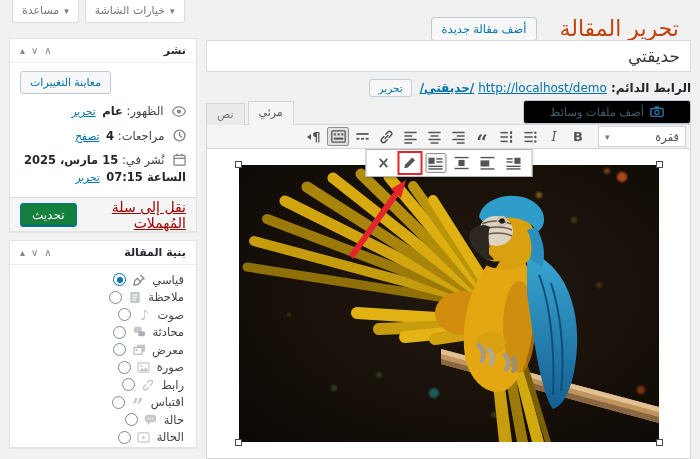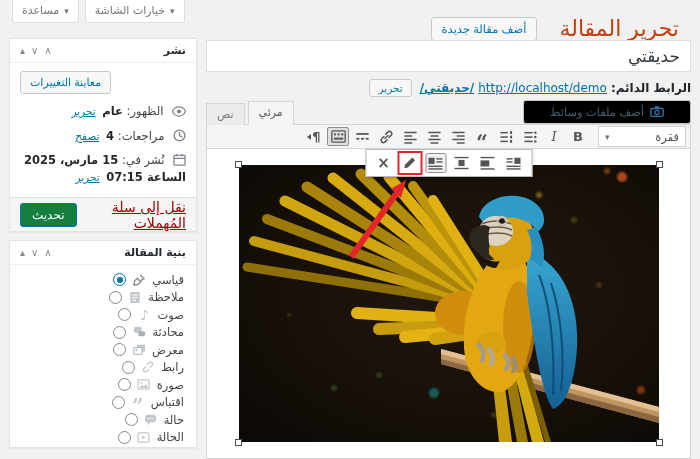--- a/index.html
+++ b/index.html
@@ -477,37 +477,37 @@
             <svg width="13" height="12" viewBox="0 0 15 14">
                 <rect x="4.5" y="1" width="9.5" height="8" rx="1" fill="#c3c8cc"></rect>
                 <rect x="1" y="4" width="9.5" height="8" rx="1" fill="#fff" stroke="#aab0b5" stroke-width="1.2"></rect>
                 <circle cx="4" cy="7" r="1.1" fill="#aab0b5"></circle>
               </svg>
           </span>
           <span class="radio"></span>
         </div>
 
         <div class="fmt-row">
-          <span>رابط</span>
-          <span class="fmt-ico">
-            <svg width="12" height="12" viewBox="0 0 16 16">
-                <path d="M7.2 4.8 L9.6 2.4 a2.6 2.6 0 0 1 3.7 3.7 L10.9 8.5" fill="none" stroke="#c3c8cc" stroke-width="1.8" stroke-linecap="round"></path>
-                <path d="M8.8 11.2 L6.4 13.6 a2.6 2.6 0 0 1 -3.7 -3.7 L5.1 7.5" fill="none" stroke="#c3c8cc" stroke-width="1.8" stroke-linecap="round"></path>
-              </svg>
-          </span>
-          <span class="radio"></span>
-        </div>
-
-        <div class="fmt-row">
           <span>صورة</span>
           <span class="fmt-ico">
             <svg width="13" height="11" viewBox="0 0 15 13">
                 <rect x="1" y="1" width="13" height="11" rx="1" fill="none" stroke="#c3c8cc" stroke-width="1.4"></rect>
                 <circle cx="5" cy="4.8" r="1.2" fill="#c3c8cc"></circle>
                 <path d="M2.5 10.5 l3.2 -3.4 2.2 2.2 2.6 -3.4 2.5 4.6 z" fill="#c3c8cc"></path>
+              </svg>
+          </span>
+          <span class="radio"></span>
+        </div>
+
+        <div class="fmt-row">
+          <span>رابط</span>
+          <span class="fmt-ico">
+            <svg width="12" height="12" viewBox="0 0 16 16">
+                <path d="M7.2 4.8 L9.6 2.4 a2.6 2.6 0 0 1 3.7 3.7 L10.9 8.5" fill="none" stroke="#c3c8cc" stroke-width="1.8" stroke-linecap="round"></path>
+                <path d="M8.8 11.2 L6.4 13.6 a2.6 2.6 0 0 1 -3.7 -3.7 L5.1 7.5" fill="none" stroke="#c3c8cc" stroke-width="1.8" stroke-linecap="round"></path>
               </svg>
           </span>
           <span class="radio"></span>
         </div>
 
         <div class="fmt-row">
           <span>اقتباس</span>
           <span class="fmt-ico" style="color:#c3c8cc;font-family:'DejaVu Serif','Liberation Serif',serif;font-size:20px;font-weight:700;line-height:6px;padding-top:8px;">”</span>
           <span class="radio"></span>
         </div>

